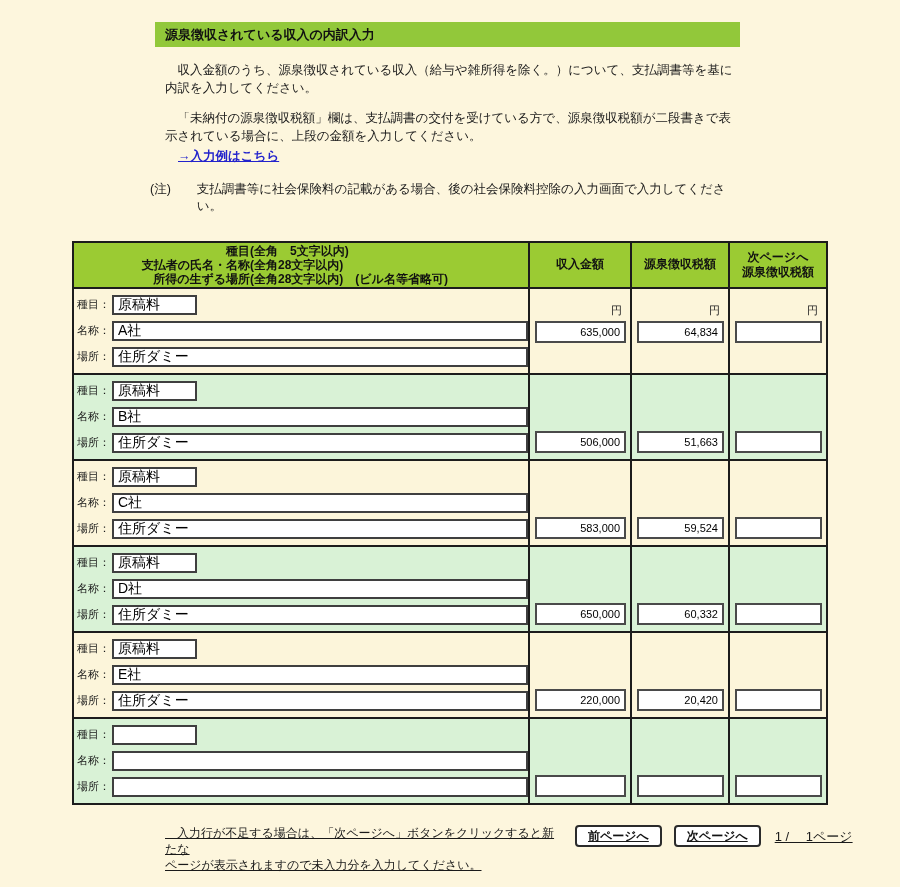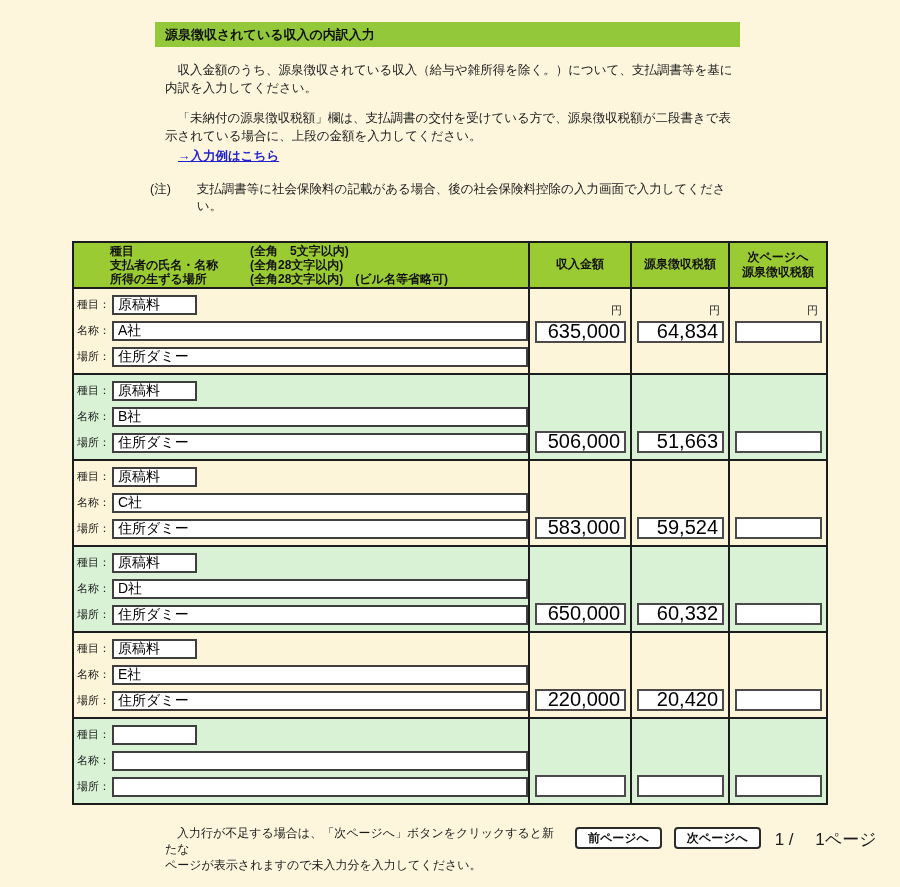--- a/index.html
+++ b/index.html
@@ -32,60 +32,60 @@
     margin:26px 0 0 72px;
     border-collapse:collapse;table-layout:fixed;
     width:754px;
   }
   table.grid td,table.grid th{border:2px solid #1c1c1c;padding:0;}
   .head-row th{
     background:#9bcb33;height:44px;
     font-size:12px;font-weight:bold;color:#111;
     vertical-align:middle;
   }
-  th.h-info{text-align:left;}
+  th.h-info{text-align:right;}
   .hline{display:flex;line-height:14px;padding-left:36px;}
   .hline .hl{display:inline-block;width:140px;flex:0 0 auto;}
   th.h-center{text-align:center;line-height:15px;}
   .data-row td{height:79px;vertical-align:top;}
   .row-cream td{background:#fcf5da;}
   .row-green td{background:#d9f2d6;}
   .cell-info{padding:5px 0 0 3px !important;}
   .fline{display:flex;align-items:center;height:22px;margin-bottom:4px;}
   .flabel{font-size:11px;flex:0 0 auto;margin-right:2px;white-space:nowrap;}
   .inp{
     height:20px;border:2px solid #3f3f3f;background:#fff;
     font-size:14px;padding:0 4px;box-sizing:border-box;
     font-family:inherit;
   }
   .inp-type{width:85px;}
   .inp-wide{width:420px;}
   .cell-amt{position:relative;}
   .amt{
     position:absolute;left:5px;right:4px;bottom:6px;
     height:22px;border:2px solid #4a4a4a;background:#fff;
-    font-size:20px;text-align:right;padding:0 4px;
+    font-size:11px;text-align:right;padding:0 4px;
     box-sizing:border-box;font-family:inherit;
   }
   .first-row .amt{top:32px;bottom:auto;}
   .yen{
     position:absolute;top:14px;right:8px;
     font-size:11px;color:#222;
   }
   
-  .pager-zone{display:flex;align-items:flex-start;margin:20px 16px 0 165px;}
+  .pager-zone{display:flex;align-items:flex-start;margin:20px 16px 0 165px;text-decoration:underline;}
   .pager-help{width:398px;font-size:12px;line-height:1.35;flex:0 0 auto;}
   .pager-buttons{display:flex;align-items:center;margin-left:0;}
   .page-btn{
     background:#ffffff;border:2px solid #2b2b2b;border-radius:4px;
     font-size:12px;font-weight:bold;color:#111;
     padding:2px 11px;height:22px;box-sizing:border-box;
     font-family:inherit;cursor:pointer;margin-left:12px;line-height:1;
   }
-  .page-indicator{font-size:17px;margin-left:14px;padding-top:3px;white-space:pre;}
+  .page-indicator{font-size:13px;margin-left:14px;padding-top:3px;white-space:pre;}
 </style>
 </head>
 <body>
 
 
 
 <div class="titlebar">源泉徴収されている収入の内訳入力</div>
 
 <p class="para">　収入金額のうち、源泉徴収されている収入（給与や雑所得を除く。）について、支払調書等を基に内訳を入力してください。</p>
 <p class="para second">　「未納付の源泉徴収税額」欄は、支払調書の交付を受けている方で、源泉徴収税額が二段書きで表示されている場合に、上段の金額を入力してください。</p>

